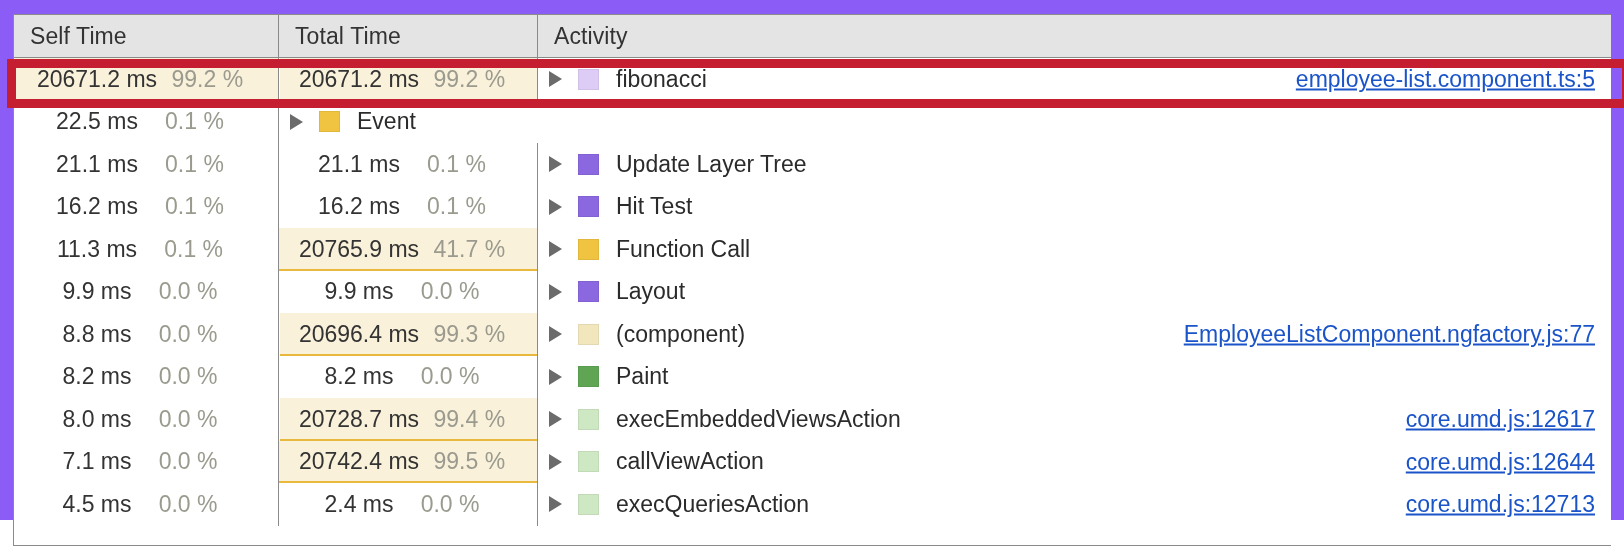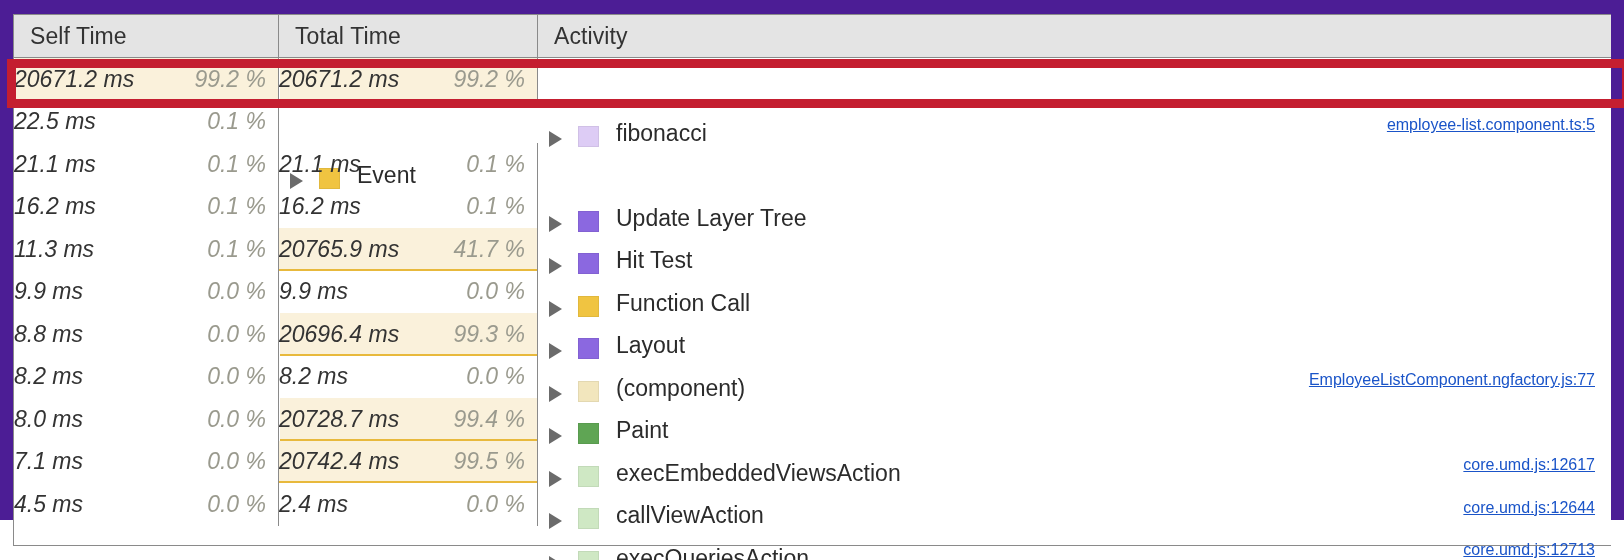--- a/index.html
+++ b/index.html
@@ -9,21 +9,21 @@
     width: 1624px;
     height: 560px;
     overflow: hidden;
     font-family: "Liberation Sans", sans-serif;
   }
 
   #stage {
     position: relative;
     width: 1624px;
     height: 520px;
-    background: #4c1d95;
+    background: #8b5cf6;
   }
 
   
   #bottom-up-table {
     position: absolute;
     left: 13px;
     top: 14px;
     width: 1598px;      
     height: 532px;
     box-sizing: border-box;
@@ -82,48 +82,46 @@
     height: 42.5px;
     background: #faf1db;
     border-bottom: 2px solid #e8b93c;
     box-sizing: border-box;
   }
 
   .num-inner {
     position: relative;
     display: flex;
     align-items: center;
-    justify-content: space-between;
+    justify-content: center;
     height: 42.5px;
     padding-right: 12px;
     font-size: 23px;
-    font-style: italic;
   }
   .ms {
     color: #333333;
     white-space: nowrap;
   }
   .pct {
     color: #9a9a8e;
     white-space: nowrap;
     width: 86px;
     text-align: right;
     display: inline-block;
   }
 
   
   .cell-act {
     position: relative;
     flex: 1 1 auto;
     display: flex;
-    align-items: flex-end;
+    align-items: center;
     height: 42.5px;
     box-sizing: border-box;
     padding-left: 11px;
-    margin-top: 46px;
   }
 
   .disclosure {
     width: 0;
     height: 0;
     border-left: 13px solid #6b6b6b;
     border-top: 8px solid transparent;
     border-bottom: 8px solid transparent;
     margin-right: 16px;
     flex: 0 0 auto;
@@ -142,21 +140,21 @@
     font-size: 23px;
     color: #2b2b2b;
     white-space: nowrap;
   }
 
   .src-link {
     position: absolute;
     right: 16px;
     top: 50%;
     transform: translateY(-50%);
-    font-size: 16px;
+    font-size: 23px;
     color: #1a54c8;
     text-decoration: underline;
     white-space: nowrap;
     cursor: pointer;
   }
 
   
   #highlight-box {
     position: absolute;
     left: 7px;

